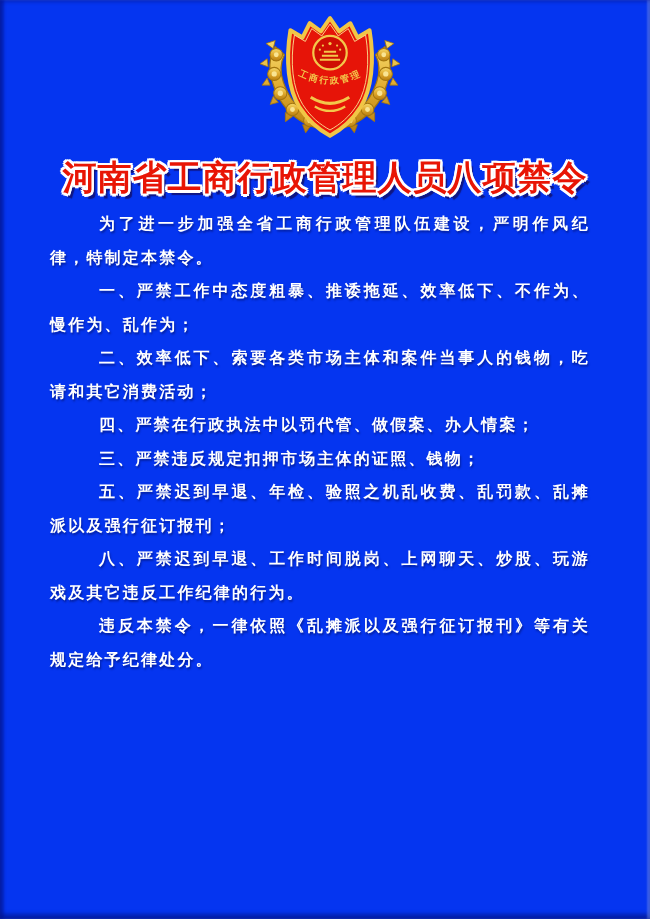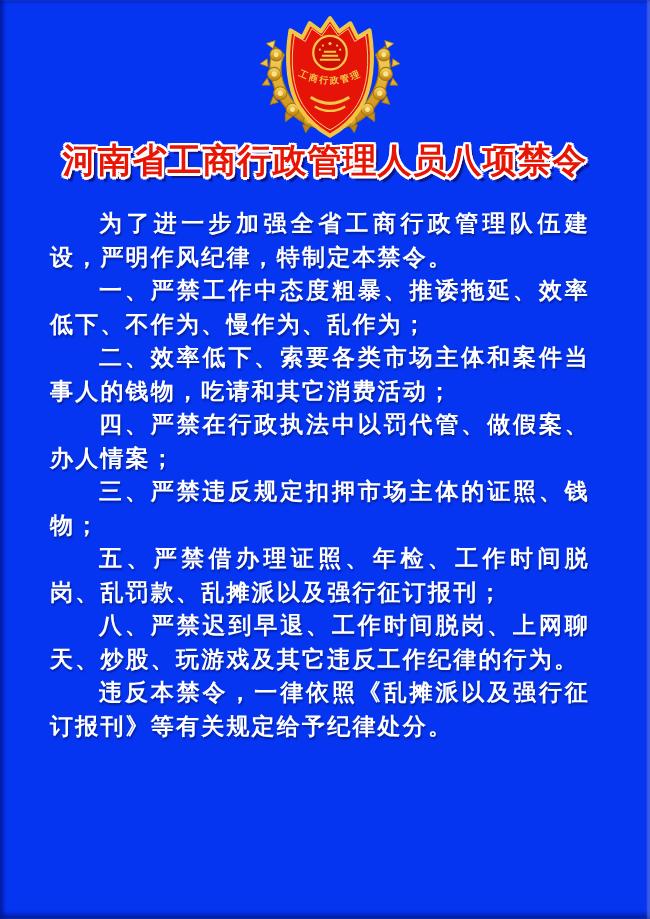--- a/index.html
+++ b/index.html
@@ -20,39 +20,39 @@
       inset 0 3px 3px rgba(10, 30, 160, 0.35);
   }
   .emblem {
     position: absolute;
     left: 259px; top: 12px;
     width: 142px; height: 128px;
   }
   .title {
     position: absolute;
     top: 138px; left: 0; right: 0;
-    margin: 0;
+    margin: 17px;
     text-align: center;
     font-size: 34px;
     font-weight: bold;
     letter-spacing: 1px;
     color: #e81505;
     text-shadow:
       -2px -2px 0 #ffffff, 2px -2px 0 #ffffff,
       -2px 2px 0 #ffffff, 2px 2px 0 #ffffff,
       0 -2.5px 0 #ffffff, 0 2.5px 0 #ffffff,
       -2.5px 0 0 #ffffff, 2.5px 0 0 #ffffff,
       4px 5px 1px rgba(18, 16, 110, 0.85);
   }
   .content {
     position: absolute;
     top: 207px; left: 50px;
     width: 540px;
     color: #ffffff;
-    font-size: 23px;
+    font-size: 16px;
     font-weight: bold;
     line-height: 33.5px;
     letter-spacing: 2.2px;
     text-align: justify;
     text-shadow: 1px 2px 2px rgba(0, 5, 60, 0.45);
   }
   .content p {
     margin: 0;
     text-indent: 49px;
   }
@@ -111,18 +111,18 @@
   </div>
 
   <h1 class="title">河南省工商行政管理人员八项禁令</h1>
 
   <div class="content">
     <p>为了进一步加强全省工商行政管理队伍建设，严明作风纪律，特制定本禁令。</p>
     <p>一、严禁工作中态度粗暴、推诿拖延、效率低下、不作为、慢作为、乱作为；</p>
     <p>二、效率低下、索要各类市场主体和案件当事人的钱物，吃请和其它消费活动；</p>
     <p>四、严禁在行政执法中以罚代管、做假案、办人情案；</p>
     <p>三、严禁违反规定扣押市场主体的证照、钱物；</p>
-    <p>五、严禁借办理证照、年检、工作时间脱岗、乱罚款、乱摊派以及强行征订报刊；</p>
+    <p>五、严禁迟到早退、年检、验照之机乱收费、乱罚款、乱摊派以及强行征订报刊；</p>
     <p>八、严禁迟到早退、工作时间脱岗、上网聊天、炒股、玩游戏及其它违反工作纪律的行为。</p>
     <p>违反本禁令，一律依照《乱摊派以及强行征订报刊》等有关规定给予纪律处分。</p>
   </div>
 
 </div>
 
 </body></html>

